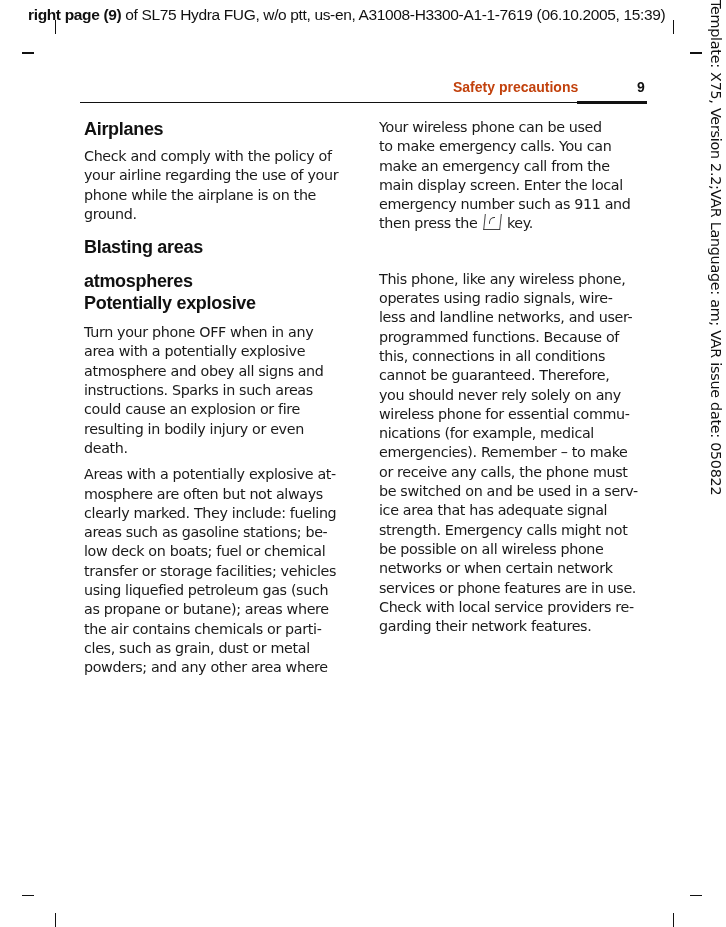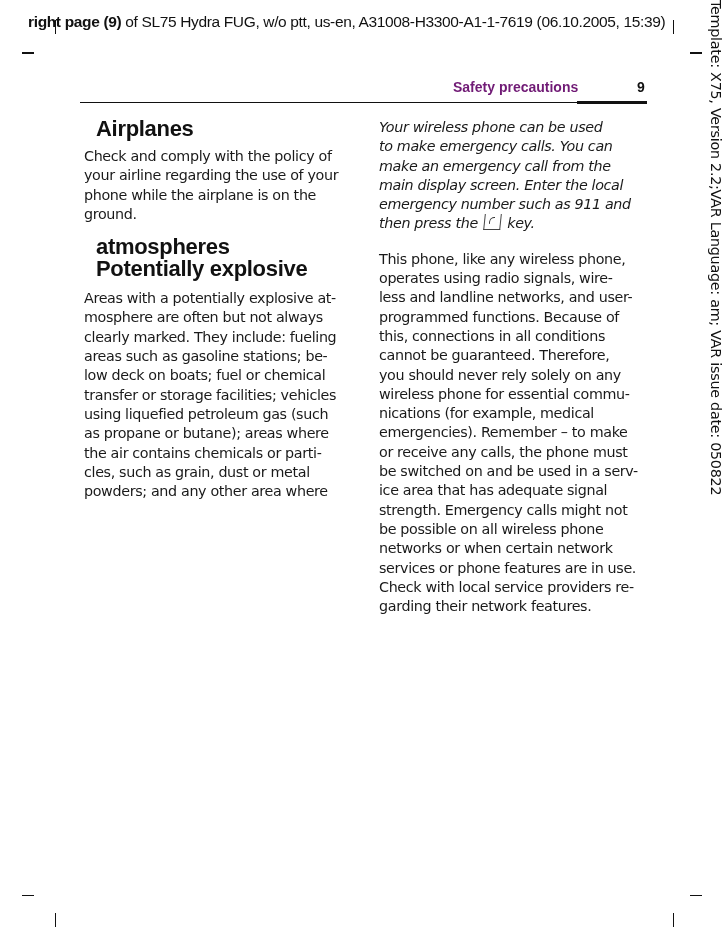--- a/index.html
+++ b/index.html
@@ -1,30 +1,30 @@
 <!DOCTYPE html>
 <html><head>
 <meta charset="utf-8">
 <style>
   html, body { margin: 0; padding: 0; background: #ffffff; }
   body { width: 726px; height: 927px; position: relative; overflow: hidden; color: #1a1a1a; }
-  .slug { position: absolute; left: 28px; top: 13px; font-family: "Liberation Sans", sans-serif; font-size: 15.5px; color: #111; white-space: nowrap; letter-spacing: -0.35px; }
+  .slug { position: absolute; left: 28px; top: 6px; font-family: "Liberation Sans", sans-serif; font-size: 15.5px; color: #111; white-space: nowrap; letter-spacing: -0.35px; }
   .slug b { font-weight: bold; }
   .side-left { position: absolute; left: 4px; bottom: 0; width: 927px; transform-origin: 0 0; transform: rotate(-90deg) translate(-927px, 0); }
   .side-right { position: absolute; left: 704px; top: 0; transform-origin: 0 0; transform: rotate(90deg); }
   .side-right-inner { position: absolute; left: 0; top: -20px; font-family: "DejaVu Sans", sans-serif; font-size: 14.3px; white-space: nowrap; letter-spacing: -0.25px; color: #111; }
   .mark { position: absolute; background: #111; }
-  .hdr-title { position: absolute; top: 79px; left: 453px; font-family: "Liberation Sans", sans-serif; font-weight: bold; font-size: 14px; color: #701a75; }
+  .hdr-title { position: absolute; top: 79px; left: 453px; font-family: "Liberation Sans", sans-serif; font-weight: bold; font-size: 14px; color: #c2410c; }
   .hdr-num { position: absolute; top: 79px; left: 637px; font-family: "Liberation Sans", sans-serif; font-weight: bold; font-size: 14px; color: #111; }
   .hdr-rule { position: absolute; top: 102px; left: 80px; width: 567px; height: 1px; background: #111; }
   .hdr-rule-thick { position: absolute; top: 101px; left: 577px; width: 70px; height: 3px; background: #111; }
   .col { position: absolute; top: 118px; font-family: "DejaVu Sans", sans-serif; font-size: 14.3px; line-height: 19.3px; letter-spacing: -0.35px; color: #1a1a1a; }
   .col-left { left: 84px; width: 270px; }
   .col-right { left: 379px; width: 272px; }
-  .h { font-family: "Liberation Sans", sans-serif; font-weight: bold; font-size: 22px; line-height: 22px; letter-spacing: -0.3px; color: #111; margin: 0 0 7px 12px; }
+  .h { font-family: "Liberation Sans", sans-serif; font-weight: bold; font-size: 18px; line-height: 22px; letter-spacing: -0.3px; color: #111; margin: 0 0 7px 0; }
   .p { margin: 0 0 7px 0; white-space: pre-line; }
   .gap-h { margin-top: 12px; }
   .key-icon { display: inline-block; width: 15px; height: 15px; border: 1px solid #444; border-top: none; vertical-align: -2px; margin: 0 2px; position: relative; transform: skewX(-6deg); }
   .key-icon::after { content: ""; position: absolute; left: 4px; top: 3px; width: 5px; height: 6px; border-left: 1.4px solid #333; border-top: 1.4px solid #333; border-top-left-radius: 5px; }
 </style>
 </head>
 <body>
 
 <div class="slug"><b>right page (9)</b><span> of SL75 Hydra FUG, w/o ptt, us-en, A31008-H3300-A1-1-7619 (06.10.2005, 15:39)</span></div>
 
@@ -50,41 +50,49 @@
 <div class="hdr-rule"></div>
 <div class="hdr-rule-thick"></div>
 
 <div class="col col-left">
   <div class="h">Airplanes</div>
   <div class="p">Check and comply with the policy of
 your airline regarding the use of your
 phone while the airplane is on the
 ground.</div>
 
+  <div class="h gap-h">Blasting areas</div>
 
   <div class="h gap-h" style="margin-bottom:9px;">
     <div>atmospheres</div>
     <div>Potentially explosive</div>
   </div>
+  <div class="p">Turn your phone OFF when in any
+area with a potentially explosive
+atmosphere and obey all signs and
+instructions. Sparks in such areas
+could cause an explosion or fire
+resulting in bodily injury or even
+death.</div>
   <div class="p">Areas with a potentially explosive at-
 mosphere are often but not always
 clearly marked. They include: fueling
 areas such as gasoline stations; be-
 low deck on boats; fuel or chemical
 transfer or storage facilities; vehicles
 using liquefied petroleum gas (such
 as propane or butane); areas where
 the air contains chemicals or parti-
 cles, such as grain, dust or metal
 powders; and any other area where</div>
 </div>
 
 <div class="col col-right">
 
-  <div class="p" style="margin-bottom:16px;font-style:italic;"><span>Your wireless phone can be used
+  <div class="p" style="margin-bottom:36px;"><span>Your wireless phone can be used
 to make emergency calls. You can
 make an emergency call from the
 main display screen. Enter the local
 emergency number such as 911 and
 then press the</span> <span class="key-icon"></span><span> key.</span></div>
   <div class="p">This phone, like any wireless phone,
 operates using radio signals, wire-
 less and landline networks, and user-
 programmed functions. Because of
 this, connections in all conditions

